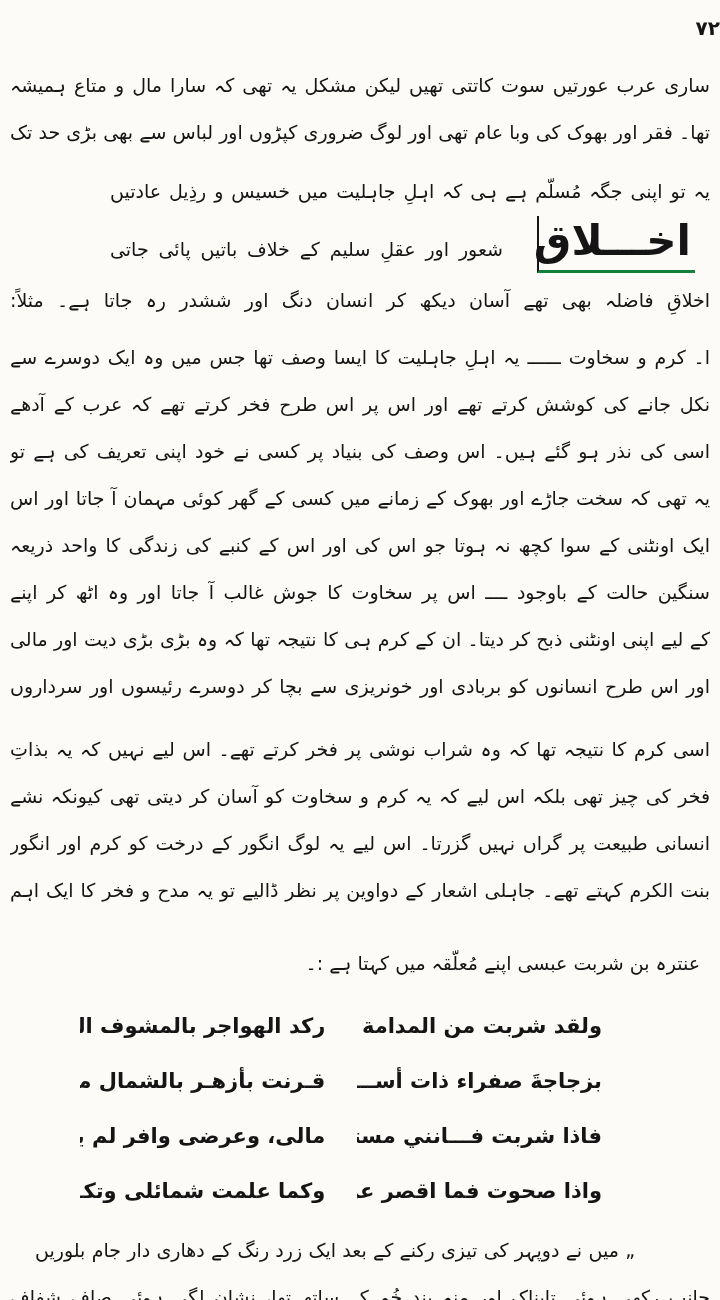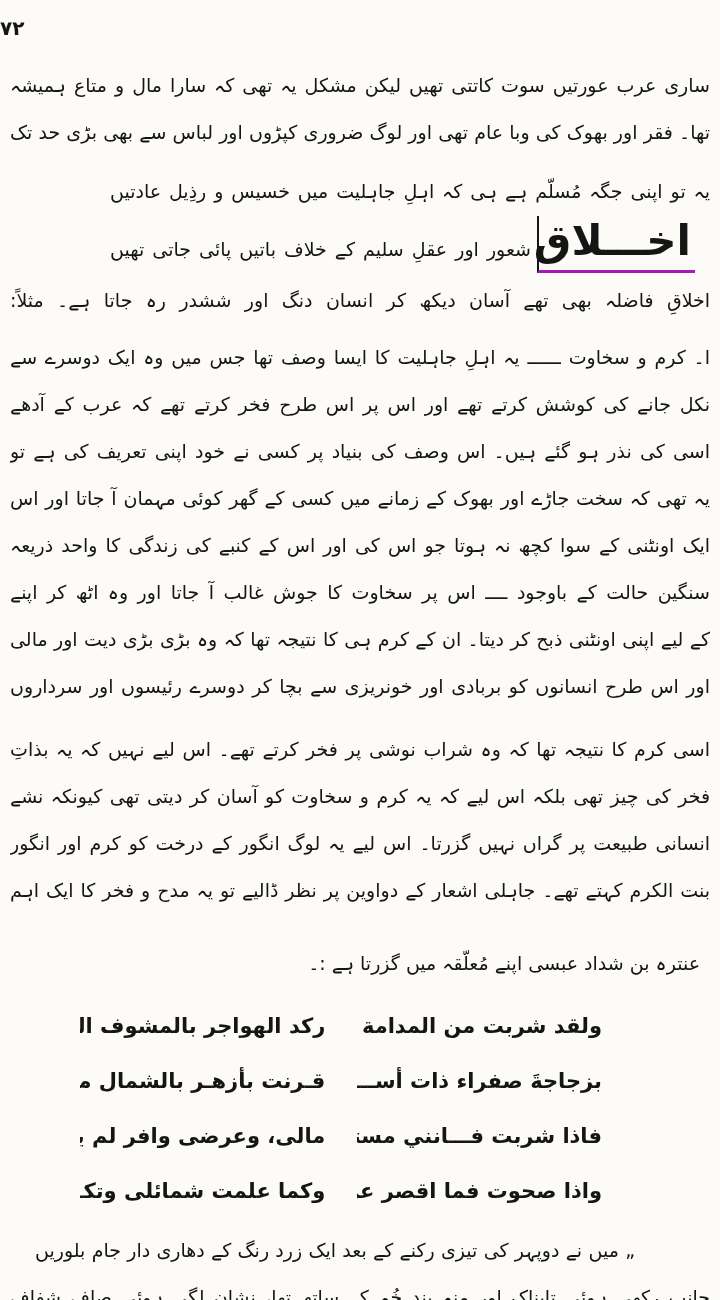--- a/index.html
+++ b/index.html
@@ -10,21 +10,21 @@
     color:#151515;
     direction:rtl;
     font-family:"DejaVu Sans",sans-serif;
     overflow:hidden;
     position:relative;
     box-sizing:border-box;
   }
   .pageno{
     padding-top:16px;
     height:36px;
-    text-align:left;
+    text-align:right;
     font-size:20px;
     font-weight:bold;
     letter-spacing:2px;
   }
   .line{
     font-size:19px;
     line-height:47px;
     height:47px;
     margin:0 10px;
     white-space:nowrap;
@@ -39,26 +39,26 @@
   }
   .intro-a{margin-left:110px;margin-top:12px;}
   .box-row{
     display:flex;
     align-items:flex-end;
     margin:0 25px 0 10px;
     height:58px;
   }
   .heading-box{
     border-left:2px solid #151515;
-    border-bottom:3px solid #a21caf;
+    border-bottom:3px solid #15803d;
     width:148px;
     flex:0 0 auto;
     text-align:center;
     padding:0 4px 4px 4px;
-    margin-left:6px;
+    margin-left:34px;
   }
   .heading-word{
     font-size:42px;
     font-weight:bold;
     line-height:50px;
     white-space:nowrap;
   }
   .intro-b{flex:1 1 auto;margin-left:100px;margin-right:0;}
   .intro-c{margin-top:4px;}
   .para{margin-top:10px;}
@@ -122,21 +122,21 @@
     <div class="line full">اور اس طرح انسانوں کو بربادی اور خونریزی سے بچا کر دوسرے رئیسوں اور سرداروں کے مقابل فخر کرتے تھے۔</div>
   </div>
 
   <div class="para para3">
     <div class="line full">اسی کرم کا نتیجہ تھا کہ وہ شراب نوشی پر فخر کرتے تھے۔ اس لیے نہیں کہ یہ بذاتِ خود کوئی</div>
     <div class="line full">فخر کی چیز تھی بلکہ اس لیے کہ یہ کرم و سخاوت کو آسان کر دیتی تھی کیونکہ نشے کی حالت میں مال لٹانا</div>
     <div class="line full">انسانی طبیعت پر گراں نہیں گزرتا۔ اس لیے یہ لوگ انگور کے درخت کو کرم اور انگور کی شراب کو</div>
     <div class="line full">بنت الکرم کہتے تھے۔ جاہلی اشعار کے دواوین پر نظر ڈالیے تو یہ مدح و فخر کا ایک اہم باب نظر آئے گا۔</div>
   </div>
 
-  <div class="line attribution">عنترہ بن شداد عبسی اپنے مُعلّقہ میں گزرتا ہے :۔</div>
+  <div class="line attribution">عنترہ بن شربت عبسی اپنے مُعلّقہ میں کہتا ہے :۔</div>
 
   <div class="poetry">
     <div class="poetry-row">
       <div class="hemistich">ولقد شربت من المدامة بعـد مـا</div>
       <div class="hemistich">ركد الهواجر بالمشوف المعـــلم</div>
     </div>
     <div class="poetry-row">
       <div class="hemistich">بزجاجةَ صفراء ذات أســـرة</div>
       <div class="hemistich">قـرنت بأزهـر بالشمال مفـدم</div>
     </div>

